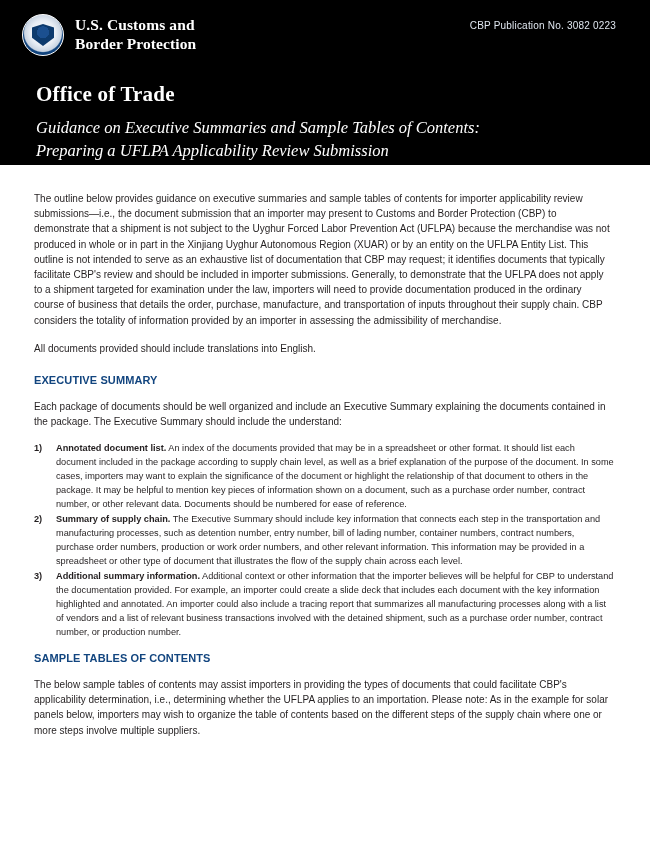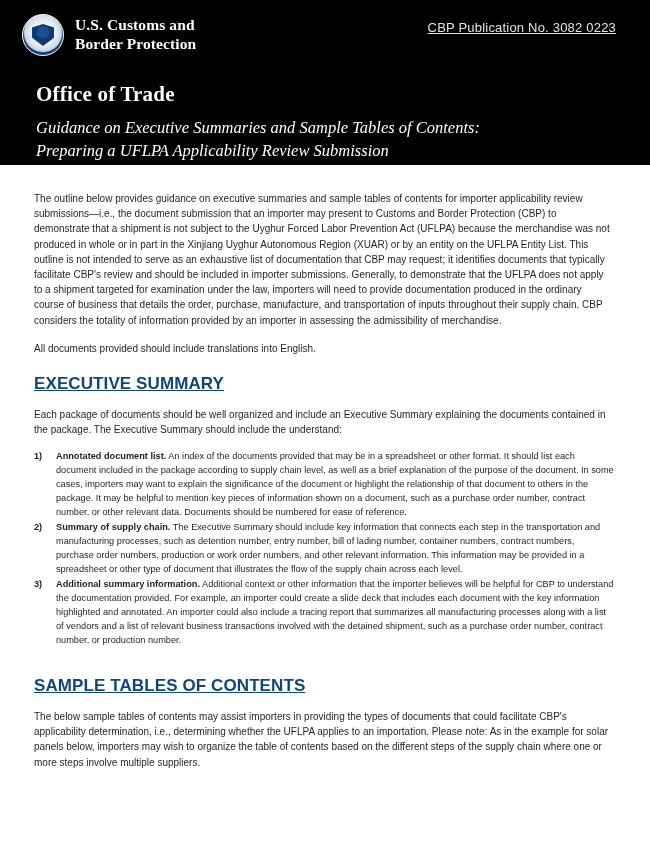--- a/index.html
+++ b/index.html
@@ -65,26 +65,25 @@
     clip-path: polygon(50% 0%, 100% 16%, 100% 62%, 50% 100%, 0% 62%, 0% 16%);
   }
   .brand-text {
     font-family: "Liberation Serif", serif;
     font-size: 15.5px;
     line-height: 1.22;
     font-weight: 700;
     letter-spacing: 0.1px;
   }
   .pub-no {
-    font-size: 13px;
+    font-size: 10px;
     color: #dfe6ef;
     letter-spacing: 0.2px;
     padding-top: 6px;
     white-space: nowrap;
-    text-decoration: underline;
   }
   .office-title {
     font-family: "Liberation Serif", serif;
     font-size: 21px;
     font-weight: 700;
     margin: 26px 0 0 14px;
     letter-spacing: 0.2px;
   }
   .doc-title {
     font-family: "Liberation Serif", serif;
@@ -100,27 +99,26 @@
     padding: 26px 36px 0 34px;
   }
   p.para {
     font-size: 10px;
     line-height: 1.52;
     margin: 0 0 13px 0;
     text-align: left;
   }
   h2.section {
     color: #12457f;
-    font-size: 17px;
+    font-size: 11px;
     font-weight: 700;
     letter-spacing: 0.1px;
     margin: 18px 0 13px 0;
-    text-decoration: underline;
   }
-  h2.section.tight { margin-top: 28px; }
+  h2.section.tight { margin-top: 12px; }
 
   ol.numlist {
     margin: 0;
     padding: 0;
     list-style: none;
   }
   ol.numlist li {
     position: relative;
     padding-left: 22px;
     font-size: 9.2px;

